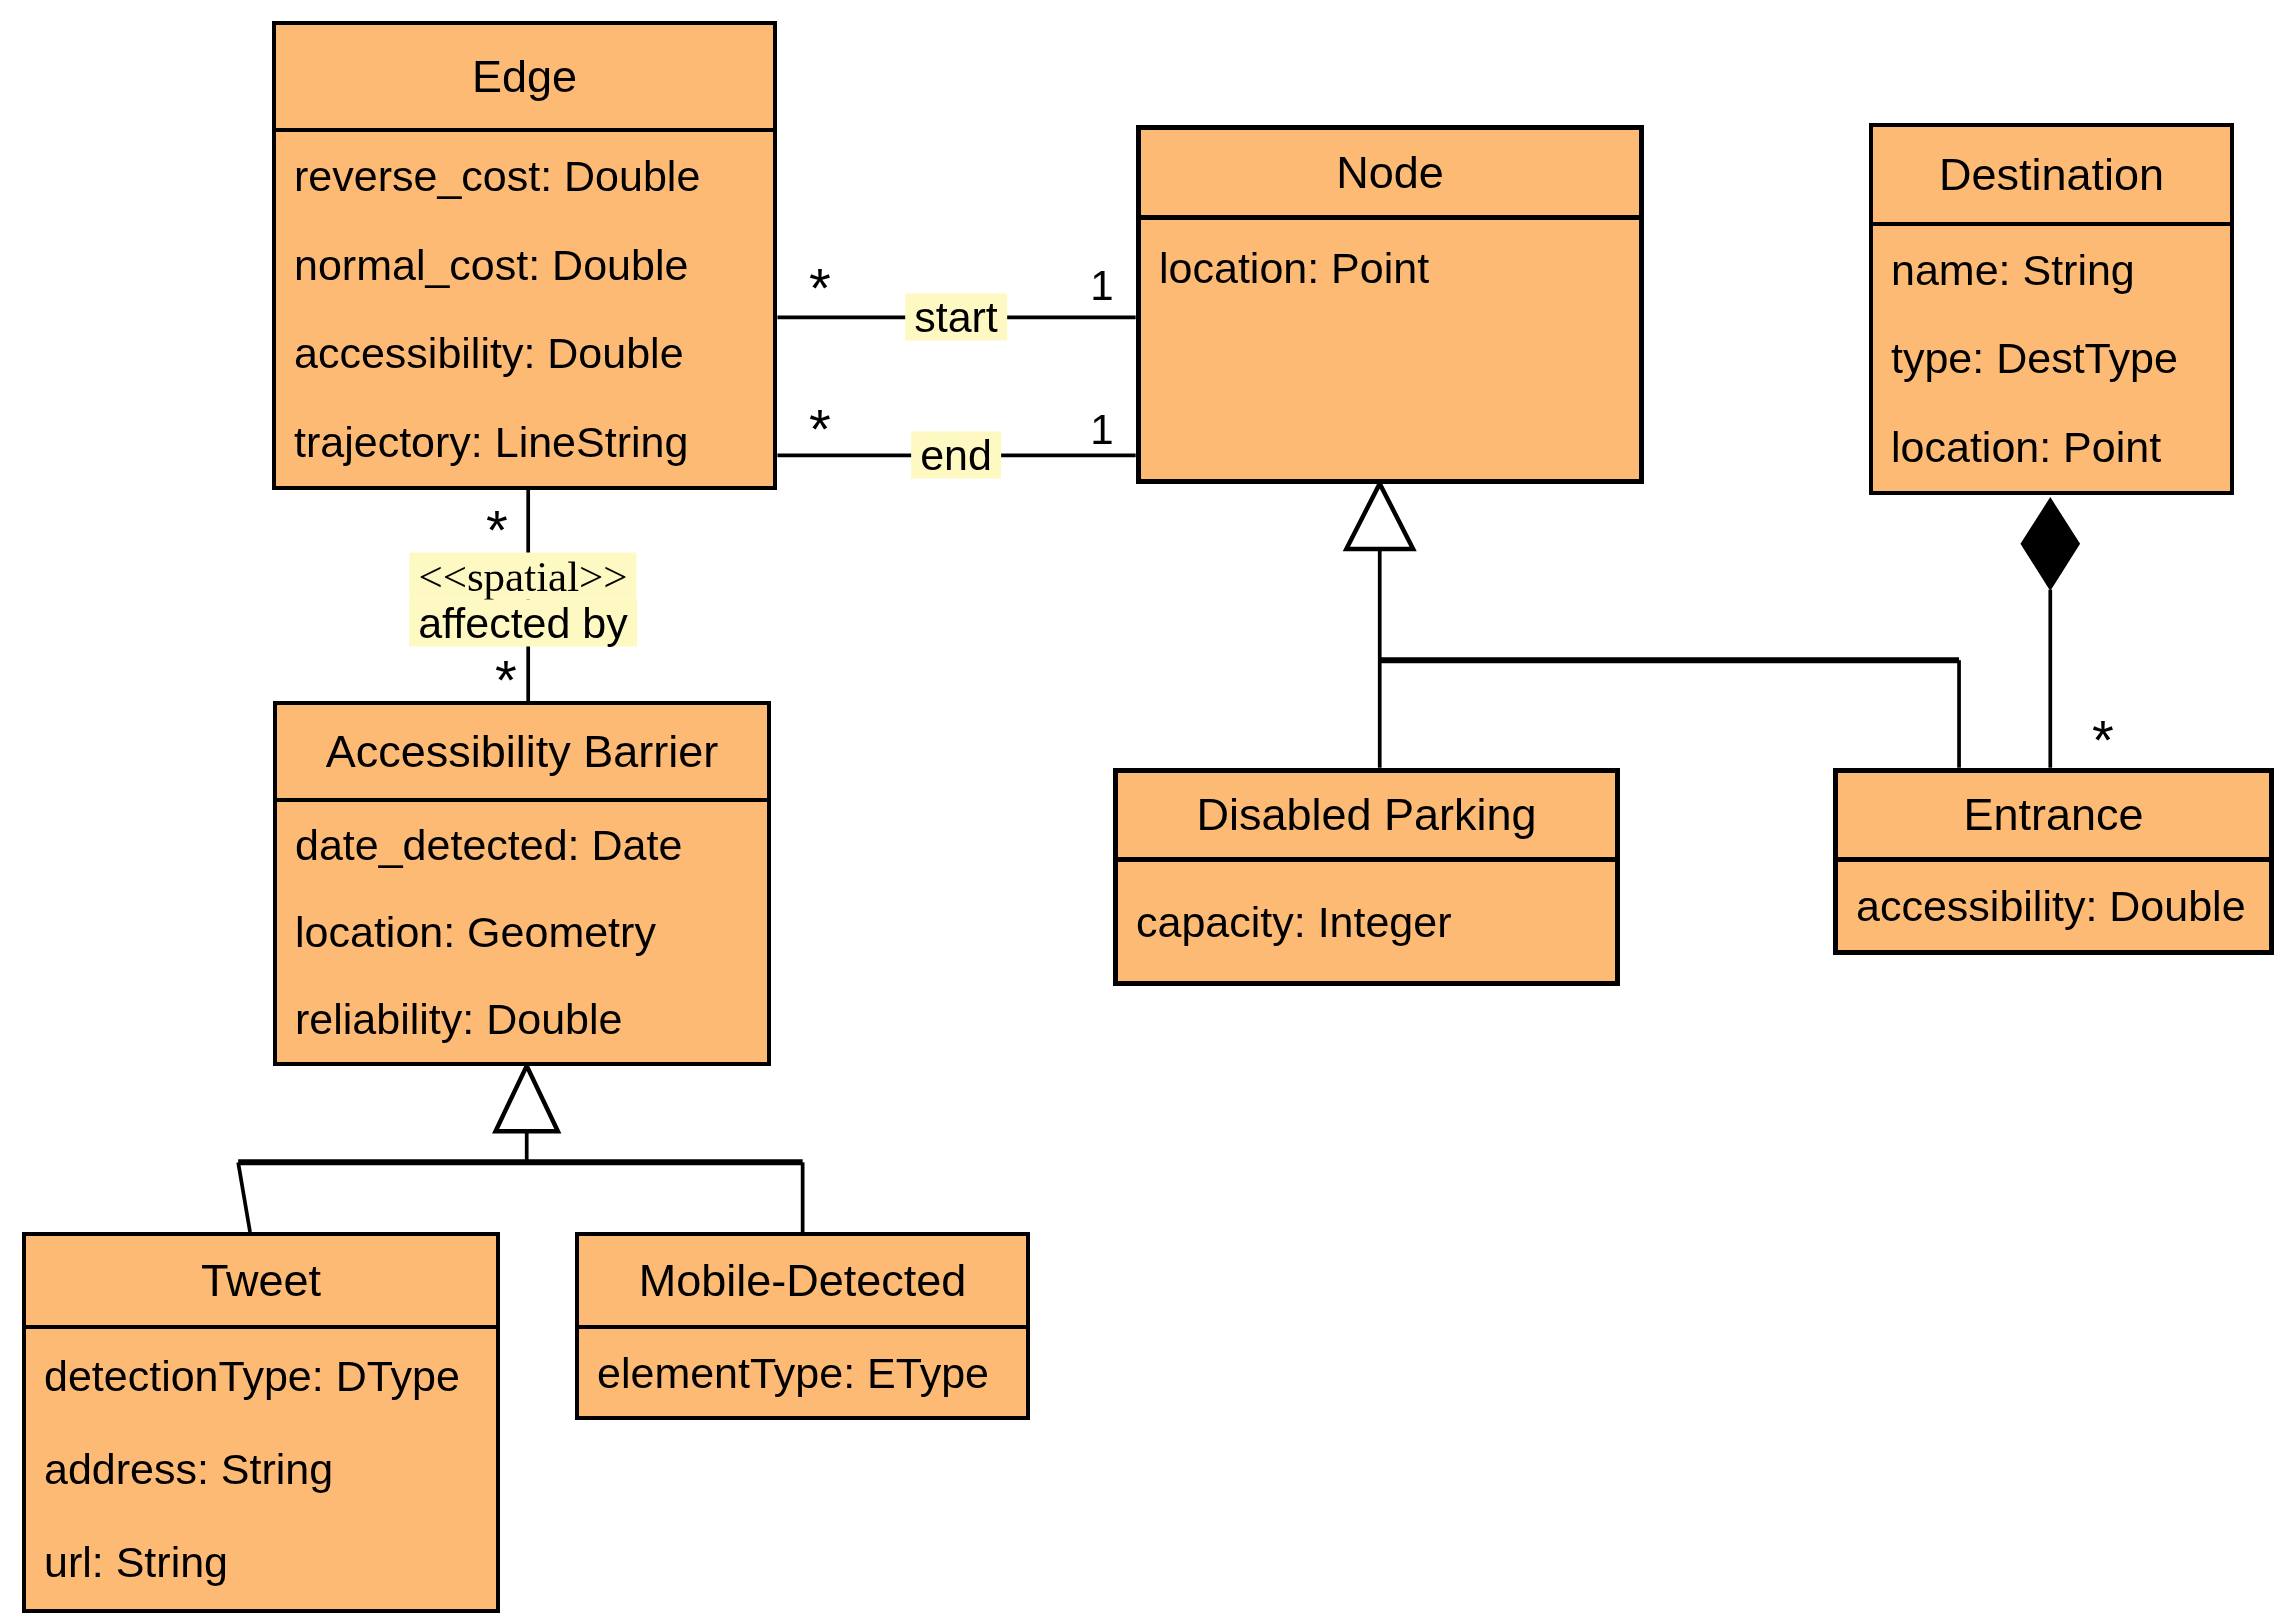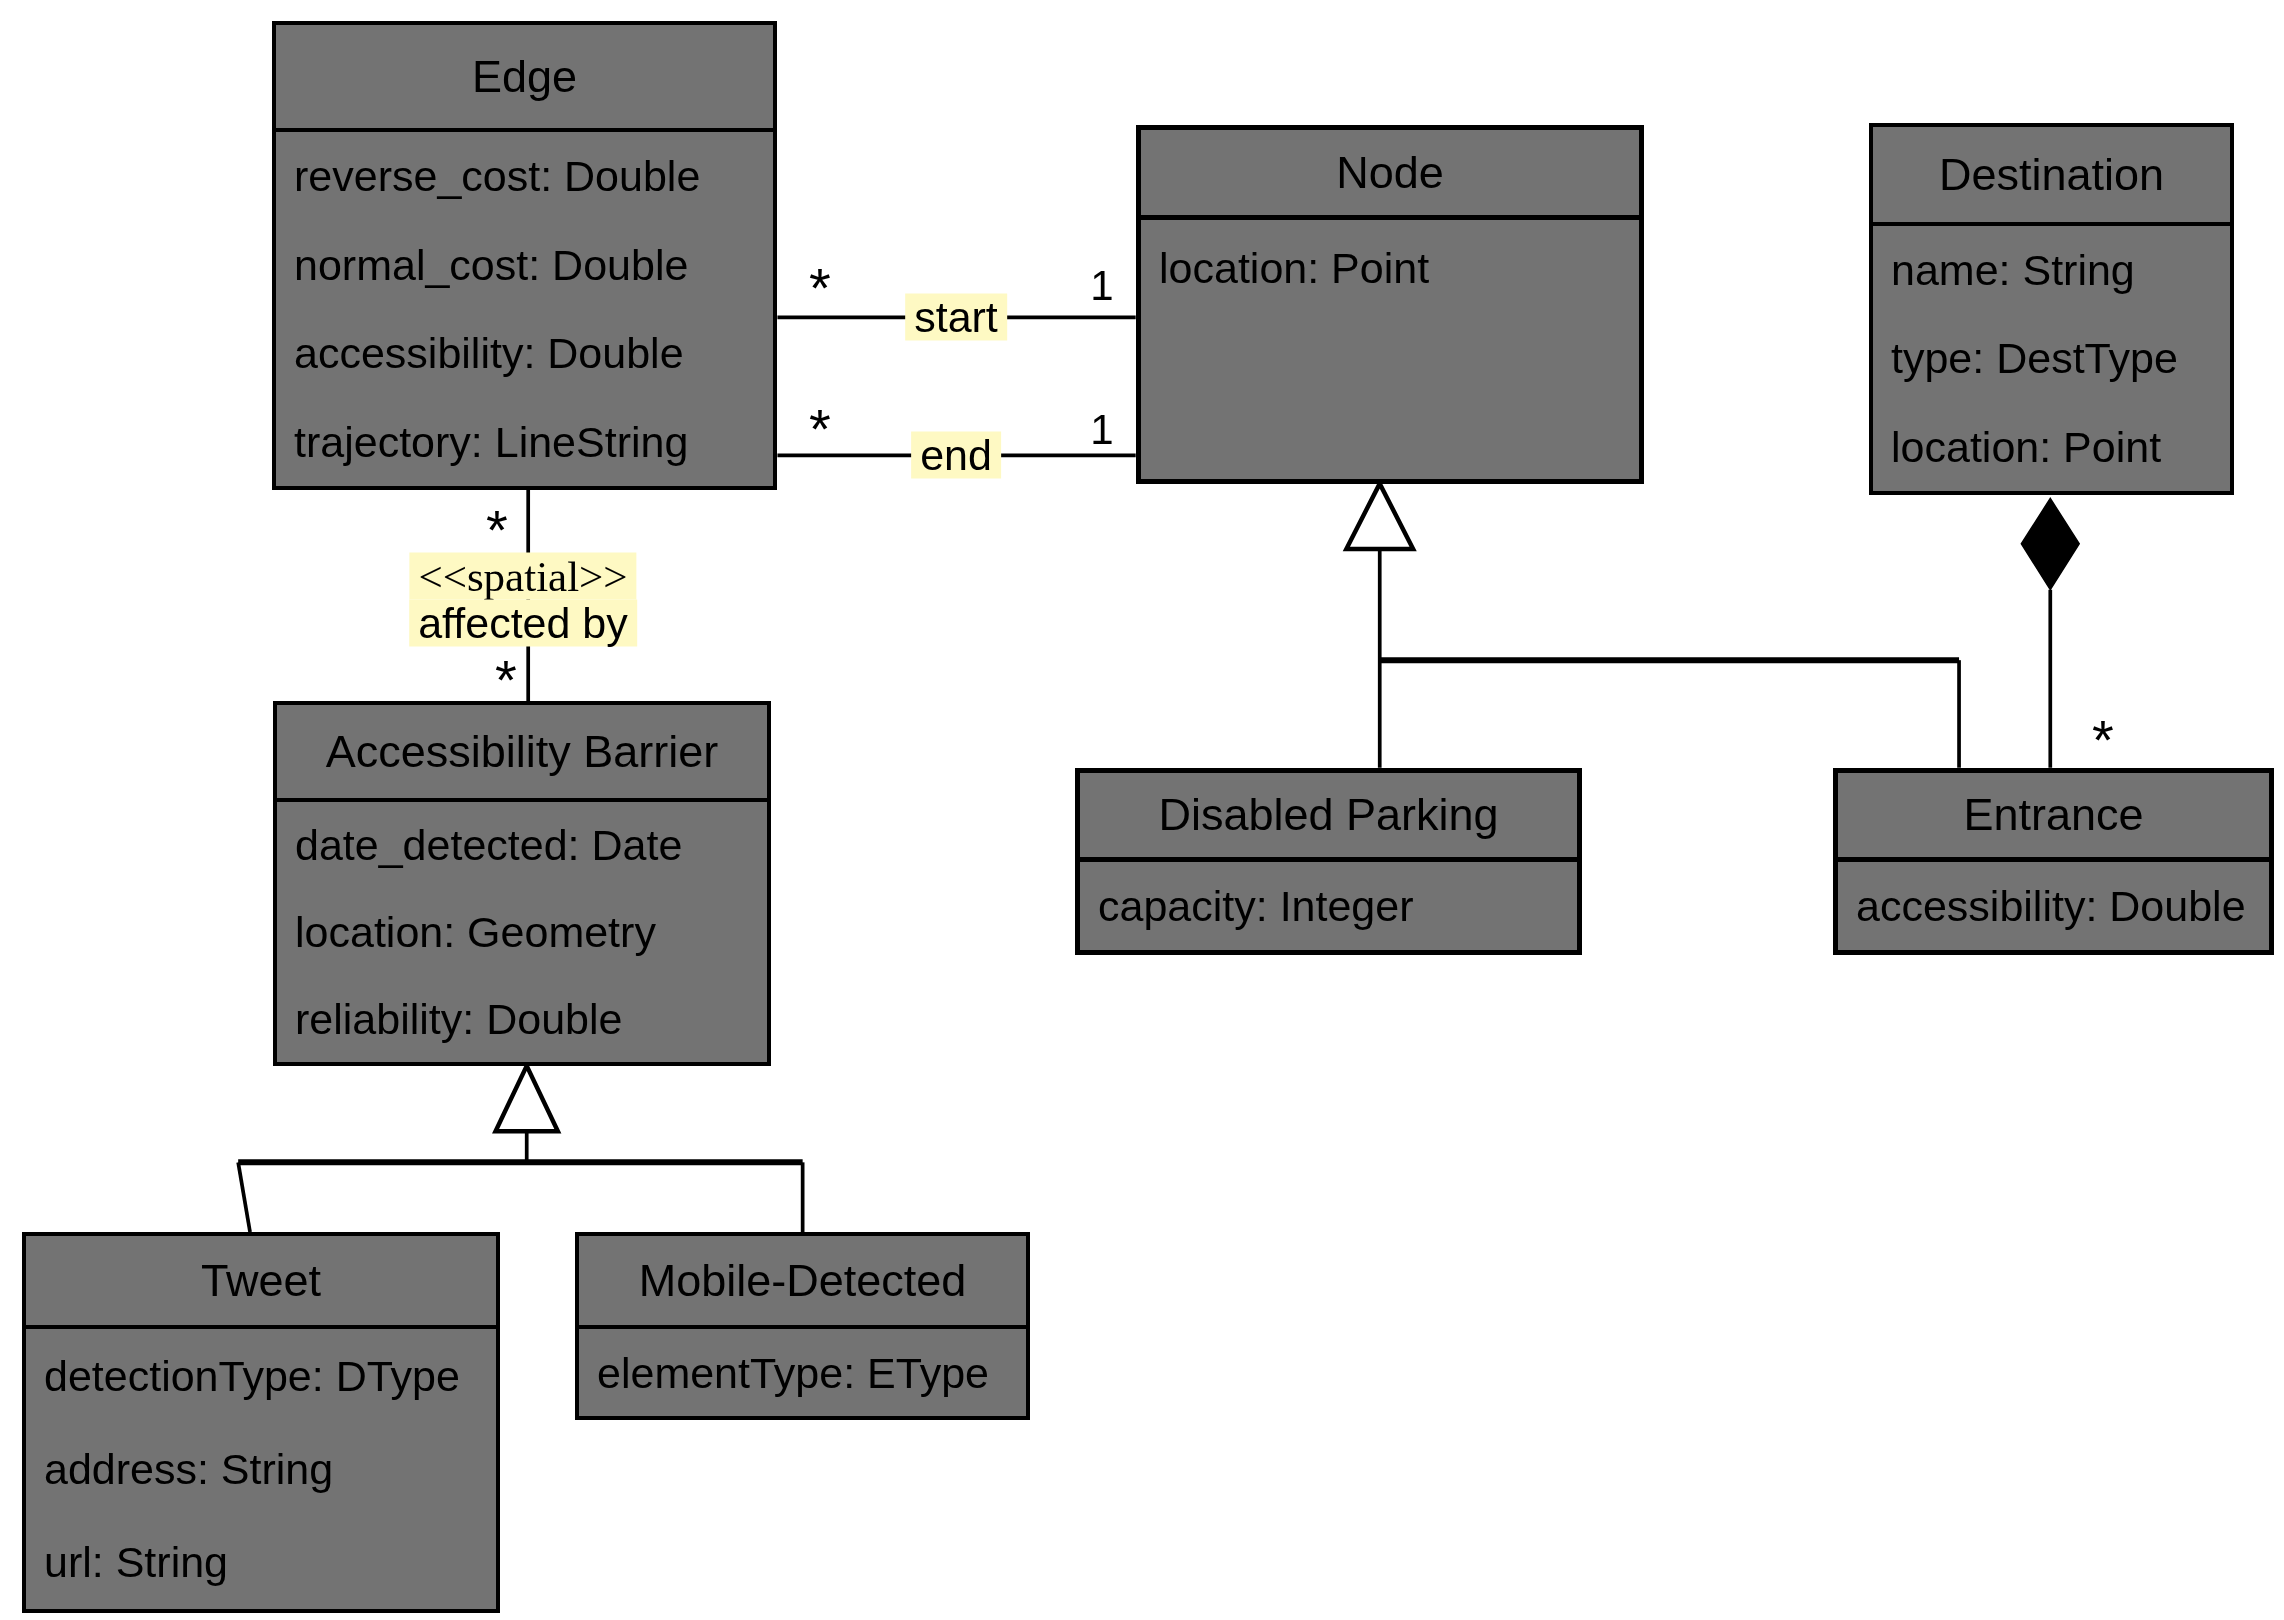--- a/index.html
+++ b/index.html
@@ -14,21 +14,21 @@
   }
   #connectors {
     position: absolute;
     left: 0; top: 0;
     width: 2284px; height: 1620px;
   }
   .cls {
     position: absolute;
     box-sizing: border-box;
     border: 4.5px solid #000;
-    background: #737373;
+    background: #fdba74;
     display: flex;
     flex-direction: column;
   }
   .cls .title {
     box-sizing: content-box;
     border-bottom: 4.5px solid #000;
     display: flex;
     align-items: center;
     justify-content: center;
     font-size: 45px;
@@ -119,21 +119,21 @@
 
   <div class="cls" style="left:273px; top:701px; width:498px; height:365px;">
     <div class="title" style="height:93px;">Accessibility Barrier</div>
     <div class="attrs">
       <div class="attr">date_detected: Date</div>
       <div class="attr">location: Geometry</div>
       <div class="attr">reliability: Double</div>
     </div>
   </div>
 
-  <div class="cls" style="left:1075px; top:768px; width:507px; height:187px; border-width:5.2px;justify-content:space-between;">
+  <div class="cls" style="left:1113px; top:768px; width:507px; height:218px; border-width:5.2px;justify-content:space-between;">
     <div class="title" style="height:84px; border-bottom-width:5.2px;">Disabled Parking</div>
     <div class="attrs">
       <div class="attr">capacity: Integer</div>
     </div>
   </div>
 
   <div class="cls" style="left:1833px; top:768px; width:441px; height:187px; border-width:5.2px;">
     <div class="title" style="height:84px; border-bottom-width:5.2px;">Entrance</div>
     <div class="attrs">
       <div class="attr">accessibility: Double</div>

